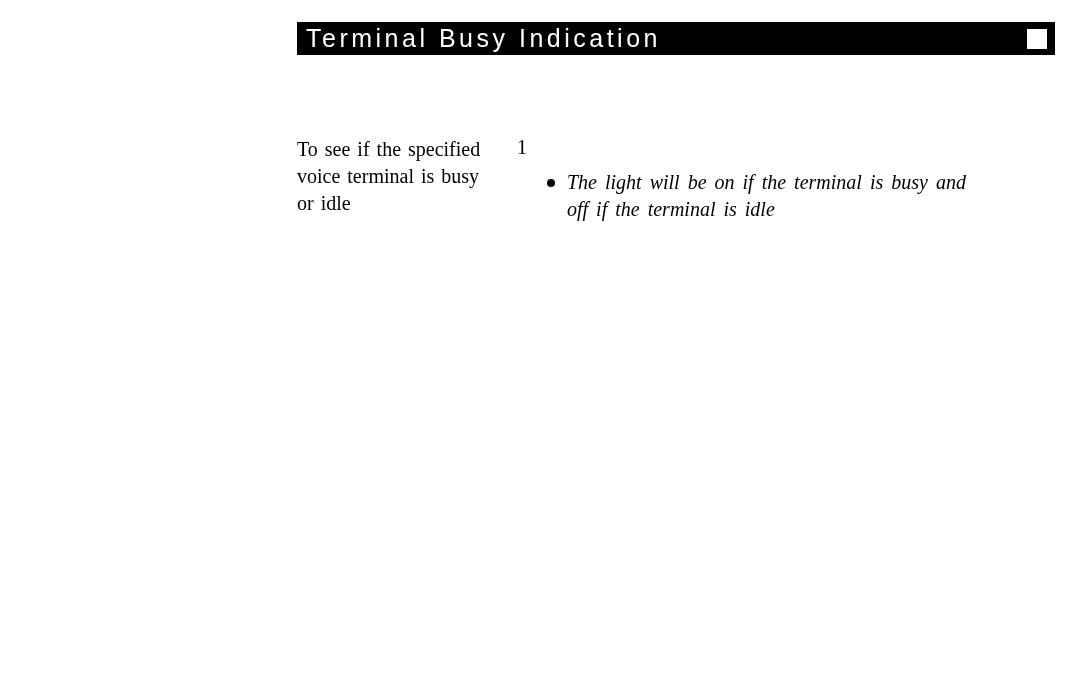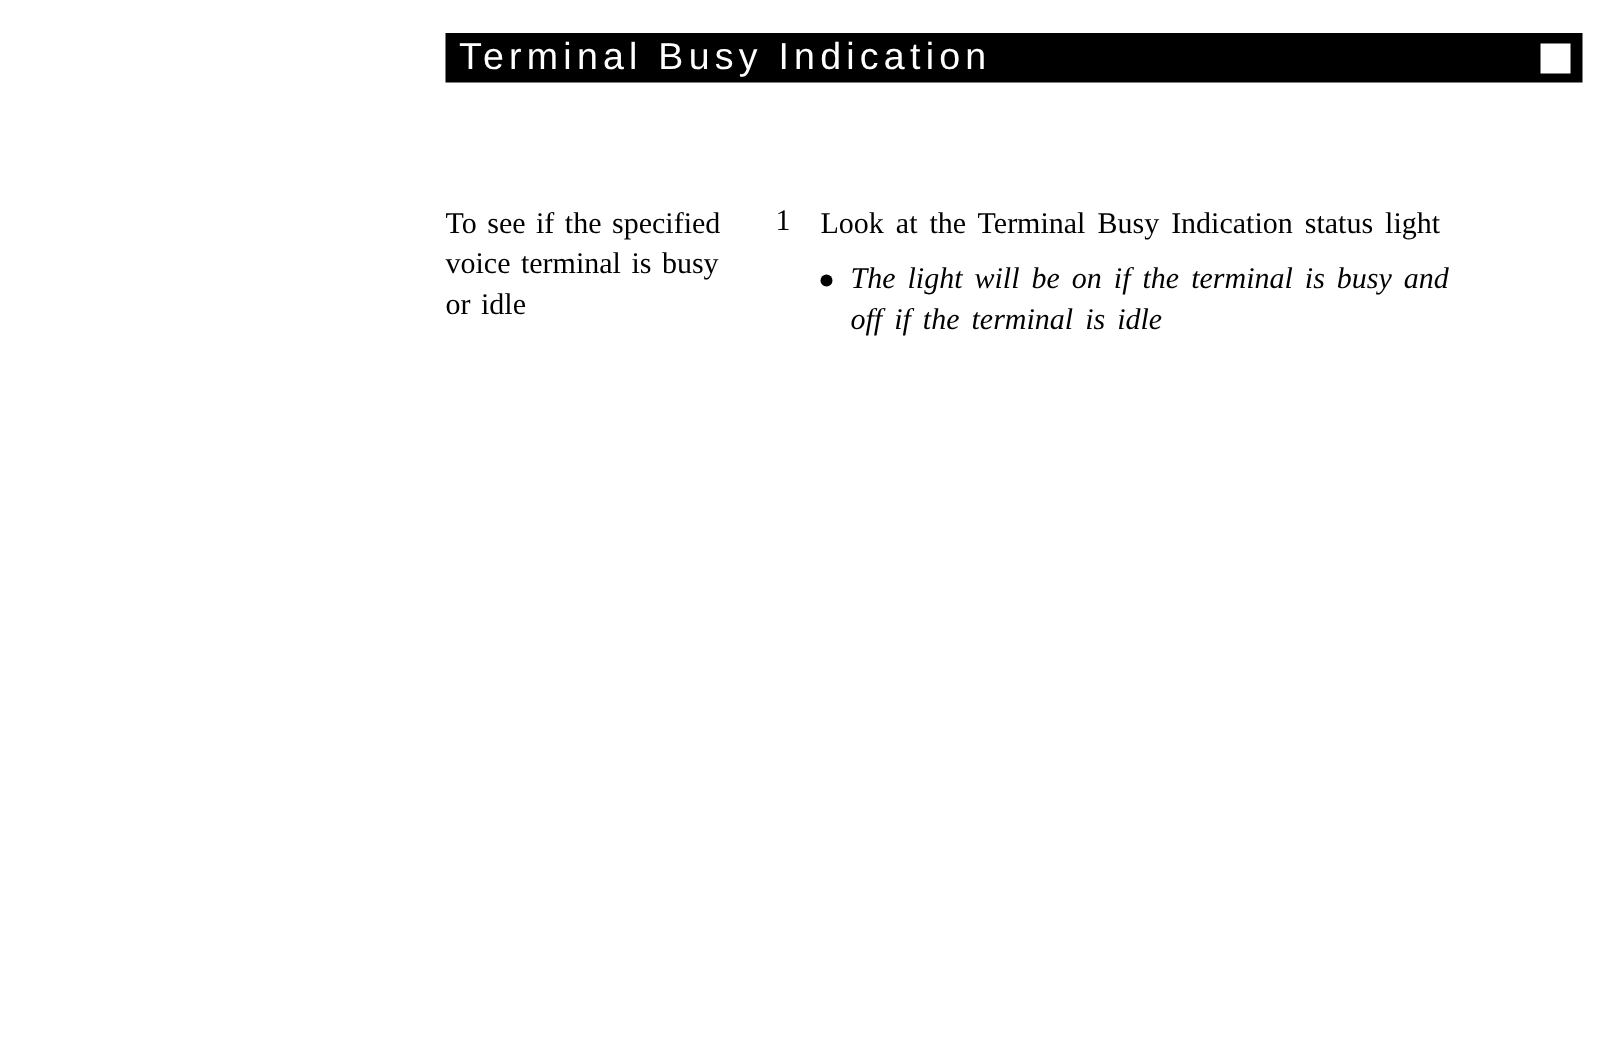--- a/index.html
+++ b/index.html
@@ -108,20 +108,19 @@
   <div class="header-box"></div>
 </div>
 
 <div class="content">
   <div class="sidebar">
     <div class="sidebar-text">To see if the specified voice terminal is busy or idle</div>
   </div>
   <div class="main">
     <div class="step">
       <div class="step-number">1</div>
-      <div class="step-text">Look at the Terminal Busy Indication status light</div>
     </div>
     <div class="bullet-item">
       <div class="bullet-dot"></div>
       <div class="bullet-text">The light will be on if the terminal is busy and off if the terminal is idle</div>
     </div>
   </div>
 </div>
 
 </body></html>

